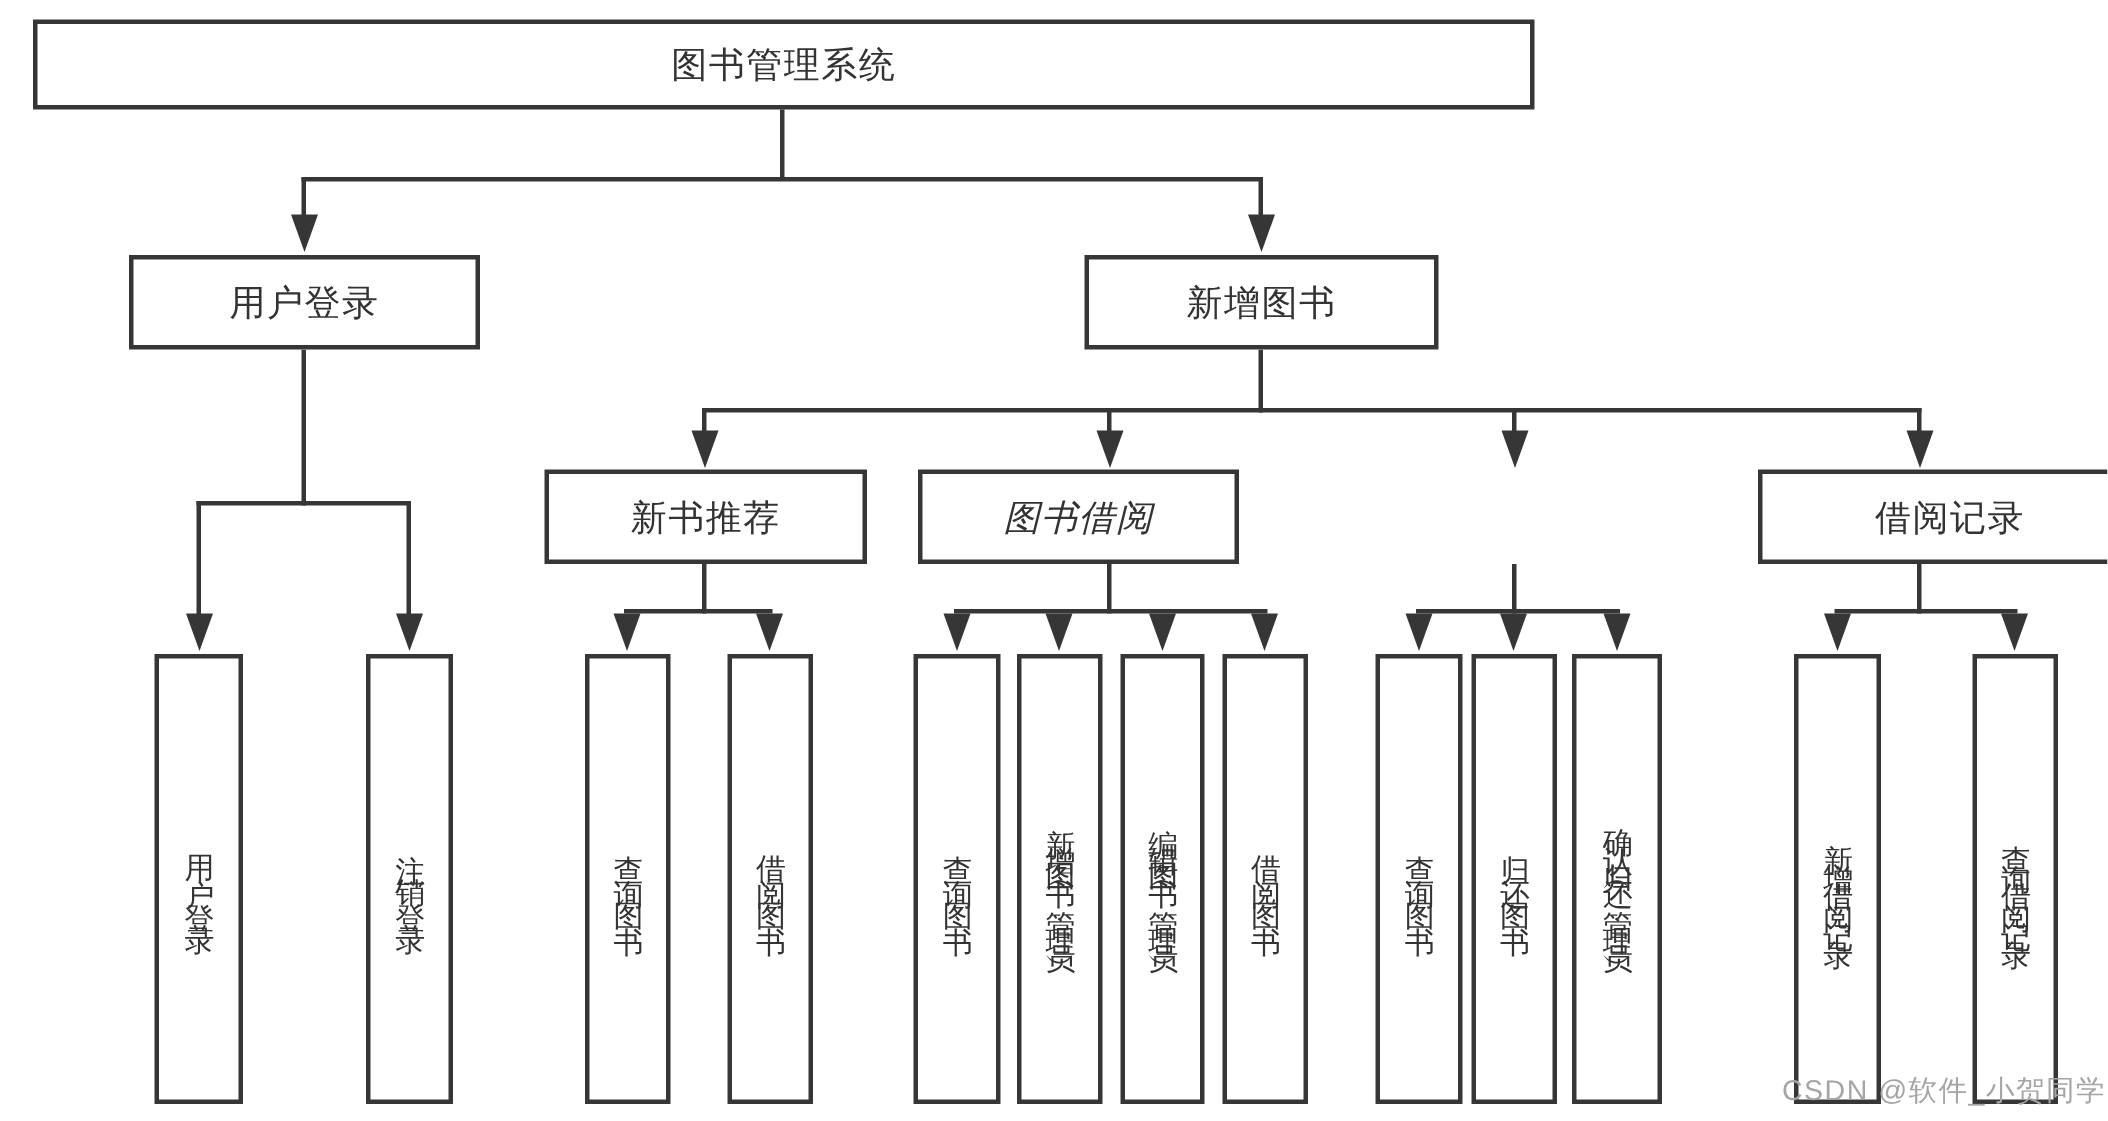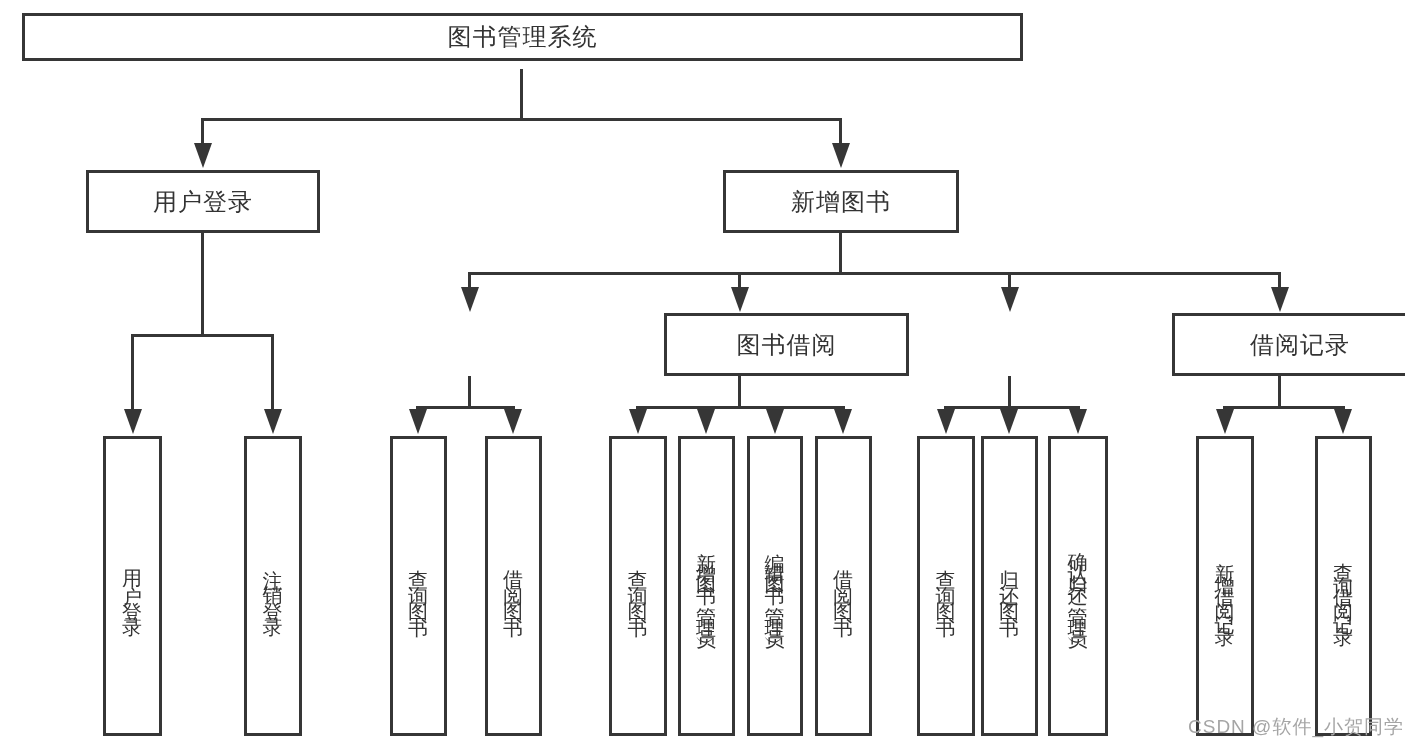--- a/index.html
+++ b/index.html
@@ -96,32 +96,35 @@
   <div class="h" style="left:944px;top:406px;width:136px;"></div>
   <div class="arr" style="left:937px;top:409px;"></div>
   <div class="arr" style="left:1000px;top:409px;"></div>
   <div class="arr" style="left:1069px;top:409px;"></div>
 
   <div class="v" style="left:1278px;top:376px;height:33px;"></div>
   <div class="h" style="left:1223px;top:406px;width:122px;"></div>
   <div class="arr" style="left:1216px;top:409px;"></div>
   <div class="arr" style="left:1334px;top:409px;"></div>
 
-  <div class="box hdr" style="left:22px;top:13px;width:1001px;height:48px;">
+  <div class="box hdr" style="left:22px;top:13px;width:1001px;height:60px;">
     <span>图书管理系统</span>
   </div>
 
   <div class="box hdr" style="left:86px;top:170px;width:234px;height:63px;">
     <span>用户登录</span>
   </div>
   <div class="box hdr" style="left:723px;top:170px;width:236px;height:63px;">
     <span>新增图书</span>
   </div>
 
-  <div class="box hdr" style="left:664px;top:313px;width:245px;height:63px;">
+  <div class="box hdr" style="left:363px;top:313px;width:215px;height:63px;">
+    <span>新书推荐</span>
+  </div>
+  <div class="box hdr" style="left:612px;top:313px;width:214px;height:63px;font-style:italic;">
     <span>图书借阅</span>
   </div>
   <div class="box hdr" style="left:1172px;top:313px;width:256px;height:63px;">
     <span>借阅记录</span>
   </div>
 
   <div class="box leaf" style="left:103px;top:436px;width:59px;height:300px;">
     <span>用户登录</span>
   </div>
   <div class="box leaf" style="left:244px;top:436px;width:58px;height:300px;">

